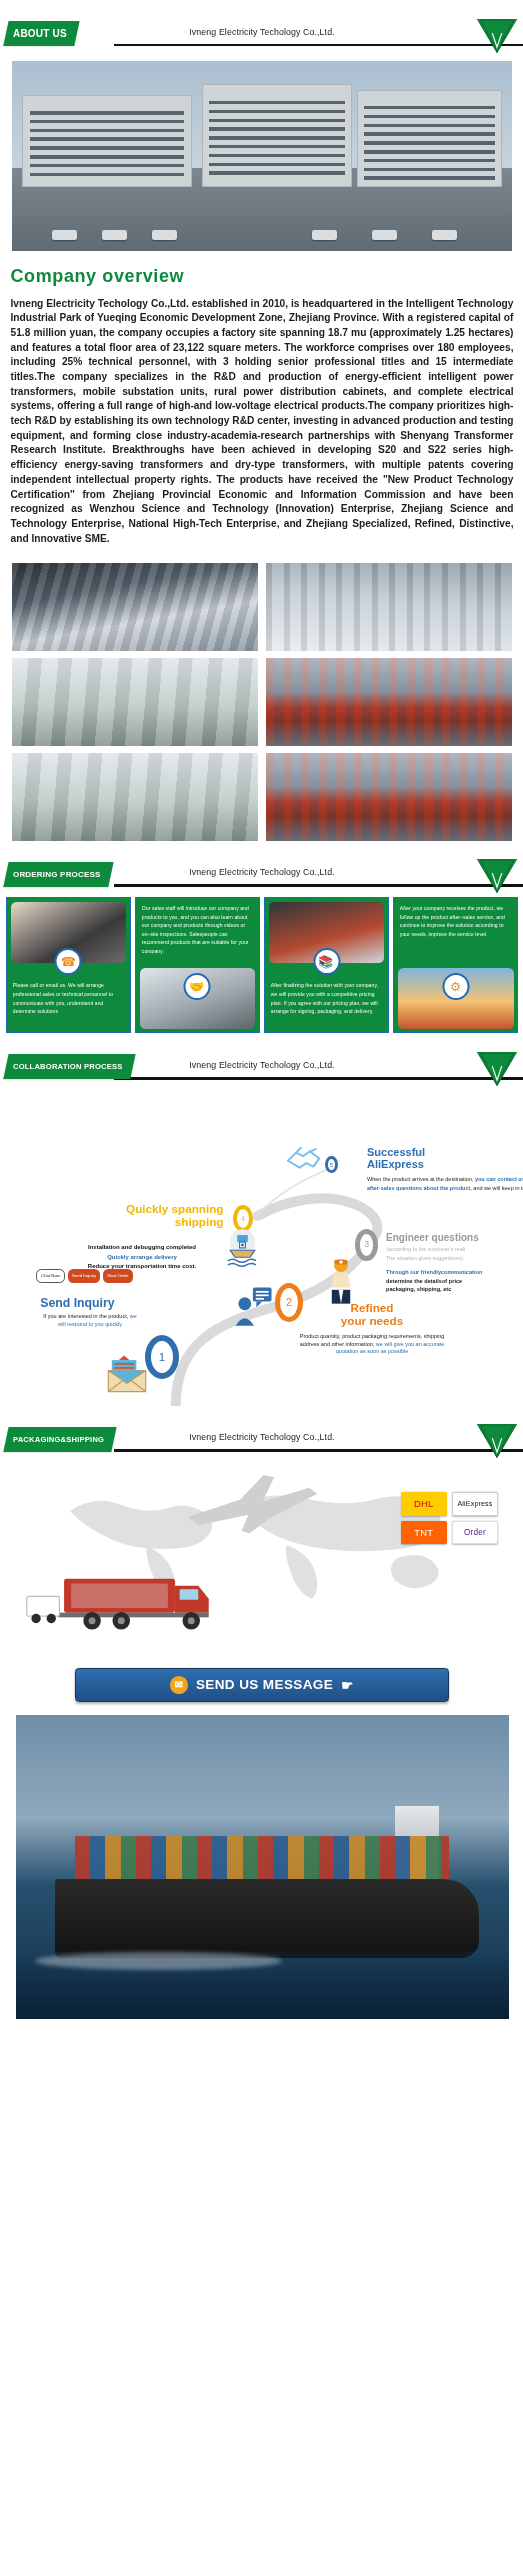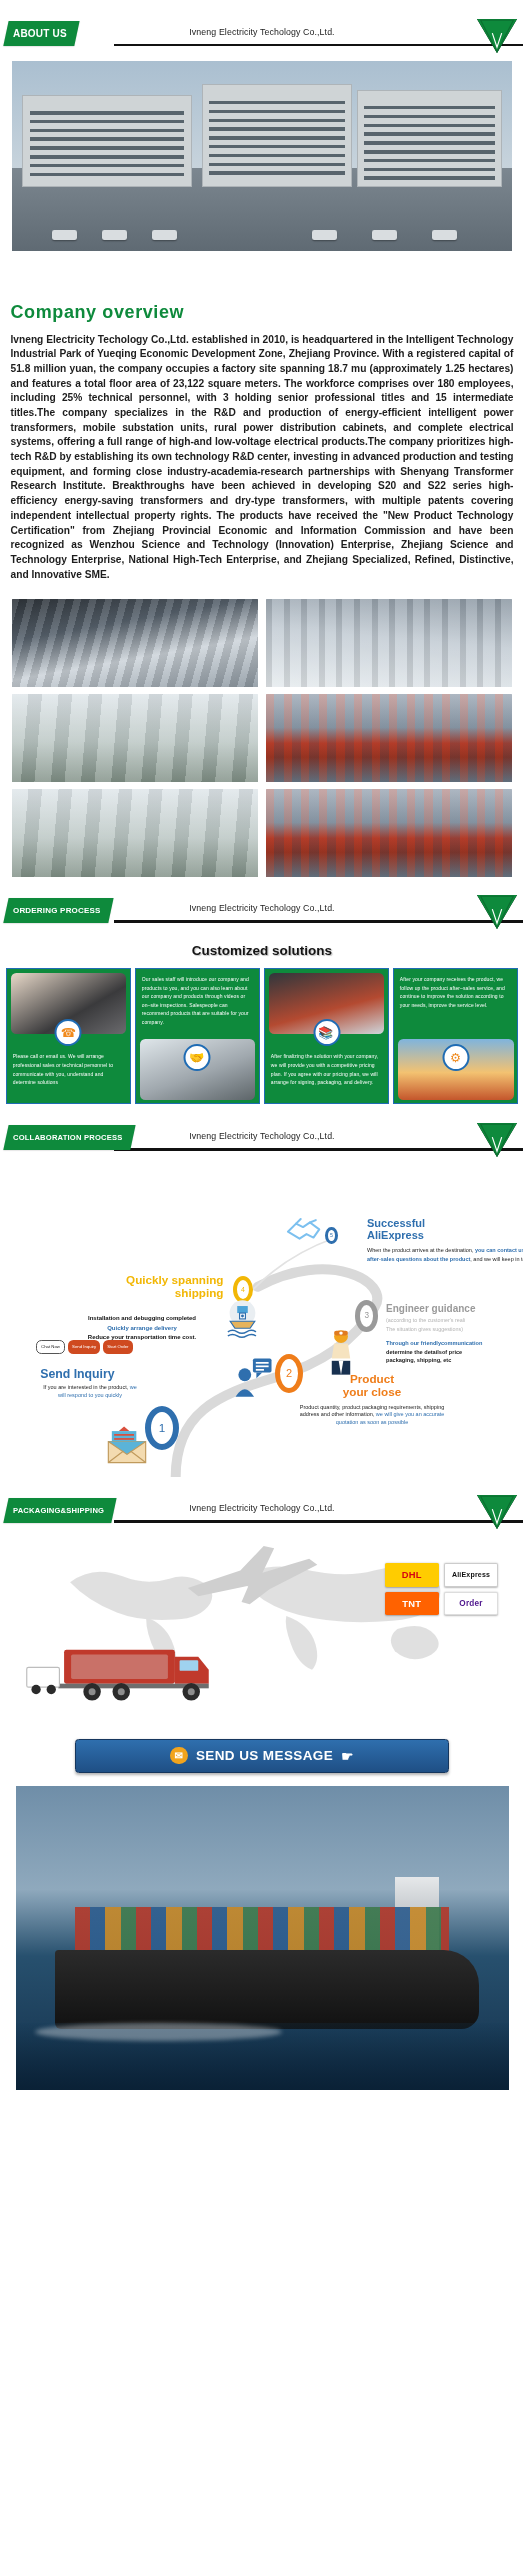--- a/index.html
+++ b/index.html
@@ -90,21 +90,21 @@
     background: linear-gradient(to bottom,#7c8790,#5f6a73);
   }
   .hero .car {
     position:absolute; bottom:6%; width:24.6px; height:9.4px; border-radius:2.3px;
     background:#d9dde0; box-shadow: 0 1.2px 1.2px rgba(0,0,0,.3);
   }
   .hero .sky { position:absolute; left:0; right:0; top:0; height:56%;
     background: linear-gradient(to bottom,#aabfd0,#c7d3dc); }
 
   
-  .overview { padding: 15px 10.5px 3.5px 10.5px; margin-top: 36px; }
+  .overview { padding: 15px 10.5px 3.5px 10.5px; }
   .ov-title {
     color: #0e8a3c;
     font-size: 18px;
     font-weight: bold;
     letter-spacing: 0.6px;
     margin-bottom: 9.4px;
   }
   .ov-body {
     font-size: 10.2px;
     line-height: 1.44;
@@ -237,23 +237,23 @@
   .logi { width: 524px; height: 202px; position:relative; }
   .logi .map {
     position:absolute; left: 35px; top: 8.2px; width: 450px; height: 135px;
     opacity:.30;
   }
   .carriers {
     position:absolute; right: 26px; top: 30px;
     display:grid; grid-template-columns: 1fr 1fr; gap: 5.3px;
   }
   .carrier {
-    width: 54px; height: 23.4px; border-radius: 1.8px;
+    width: 46px; height: 23.4px; border-radius: 1.8px;
     display:flex; align-items:center; justify-content:center;
-    font-weight:bold; font-size: 9.4px; letter-spacing:0.2px;
+    font-weight:normal; font-size: 9.4px; letter-spacing:0.2px;
     box-shadow: 0 0.6px 1.8px rgba(0,0,0,.28);
   }
   .c-dhl { background:#ffcc00; color:#d40511; }
   .c-ali { background:#fff; color:#111; font-size:7px; border:0.6px solid #ccc;}
   .c-tnt { background:#ff6200; color:#fff; }
   .c-fed { background:#fff; color:#4d148c; font-size:8.2px; border:0.6px solid #ddd;}
 
   .truck {
     position:absolute; left: 23.4px; bottom: 28px; width: 193px; height: 70px;
   }
@@ -363,21 +363,20 @@
     <div class="brand">Ivneng Electricity Techology Co.,Ltd.</div>
     <div class="tri"></div>
     <div class="tri-outline">
       <svg width="40" height="34" viewBox="0 0 68 58">
           <polygon points="34,56 6,2 62,2" fill="none" stroke="#0b6f30" stroke-width="2"></polygon>
           <polyline points="26,24 34,48 42,24" fill="none" stroke="#ffffff" stroke-width="2"></polyline>
         </svg>
     </div>
   </div>
 
-  <div class="cs-title">Customized solutions</div>
 
   <div class="cards">
     <div class="card">
       <div class="ph pA"></div>
       <div class="badge" style="top:50px;">☎</div>
       <div class="txt" style="margin-top:16.4px;">Please call or email us. We will arrange professional sales or technical personnel to communicate with you, understand and determine solutions</div>
     </div>
 
     <div class="card">
       <div class="txt" style="margin-bottom:3.5px;">Our sales staff will introduce our company and products to you, and you can also learn about our company and products through videos or on–site inspections. Salespeople can recommend products that are suitable for your company.</div>
@@ -455,43 +454,43 @@
     <div class="node n3">3</div>
     <svg style="position:absolute;left:326px;top:165px;" width="30" height="50" viewBox="0 0 52 86">
       <ellipse cx="26" cy="18" rx="12" ry="11" fill="#f2a41d"></ellipse>
       <rect x="14" y="8" width="24" height="8" rx="4" fill="#e07b1f"></rect>
       <circle cx="26" cy="12" r="3" fill="#ffffff"></circle>
       <path d="M14,30 L38,30 L42,56 L10,56 Z" fill="#f6e3bf"></path>
       <path d="M10,60 L42,60 L42,84 L10,84 Z" fill="#17304f"></path>
       <path d="M22,60 L30,60 L26,84 Z" fill="#ffffff"></path>
     </svg>
     <div class="lbl l-eng">
-      <div class="h">Engineer guidance</div>
+      <div class="h">Engineer questions</div>
       <div class="s">(according to the customer's reali</div>
       <div class="s">The situation gives suggestions)</div>
       <div class="p">
         <div class="b">Through our friendlycommunication</div>
         <div style="font-weight:bold">determine the detailsof price</div>
         <div style="font-weight:bold">packaging, shipping, etc</div>
       </div>
     </div>
 
     <div class="node n2">2</div>
     <svg style="position:absolute;left:233px;top:194px;" width="41" height="43" viewBox="0 0 70 74">
       <rect x="34" y="6" width="32" height="24" rx="3" fill="#2f6fae"></rect>
       <path d="M40,30 L40,40 L50,30 Z" fill="#2f6fae"></path>
       <rect x="39" y="12" width="22" height="3" fill="#ffffff"></rect>
       <rect x="39" y="18" width="22" height="3" fill="#ffffff"></rect>
       <rect x="39" y="24" width="14" height="3" fill="#ffffff"></rect>
       <circle cx="20" cy="34" r="11" fill="#2f6fae"></circle>
       <path d="M4,72 q16,-26 32,0 Z" fill="#2f6fae"></path>
     </svg>
     <div class="lbl l-express">
-      <div class="h">Product</div>
-      <div class="h">your close</div>
+      <div class="h">Refined</div>
+      <div class="h">your needs</div>
       <div class="p">
         <span>Product quantity, product packaging requirements, shipping address and other information, </span><span class="b">we will give you an accurate quotation as soon as possible</span>
       </div>
     </div>
 
     <div class="chips">
       <div class="chip outline">Chat Now</div>
       <div class="chip solid">Send Inquiry</div>
       <div class="chip solid">Start Order</div>
     </div>

